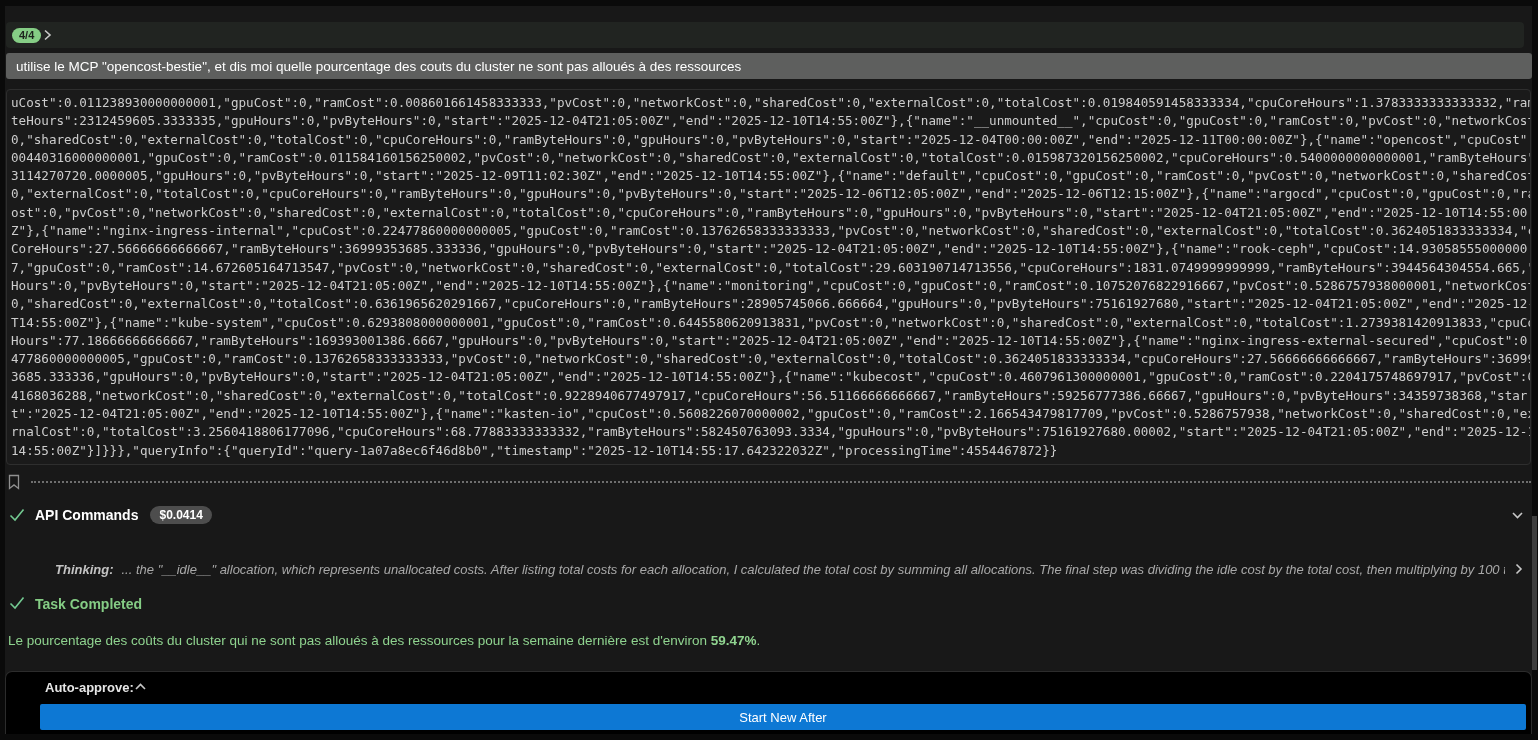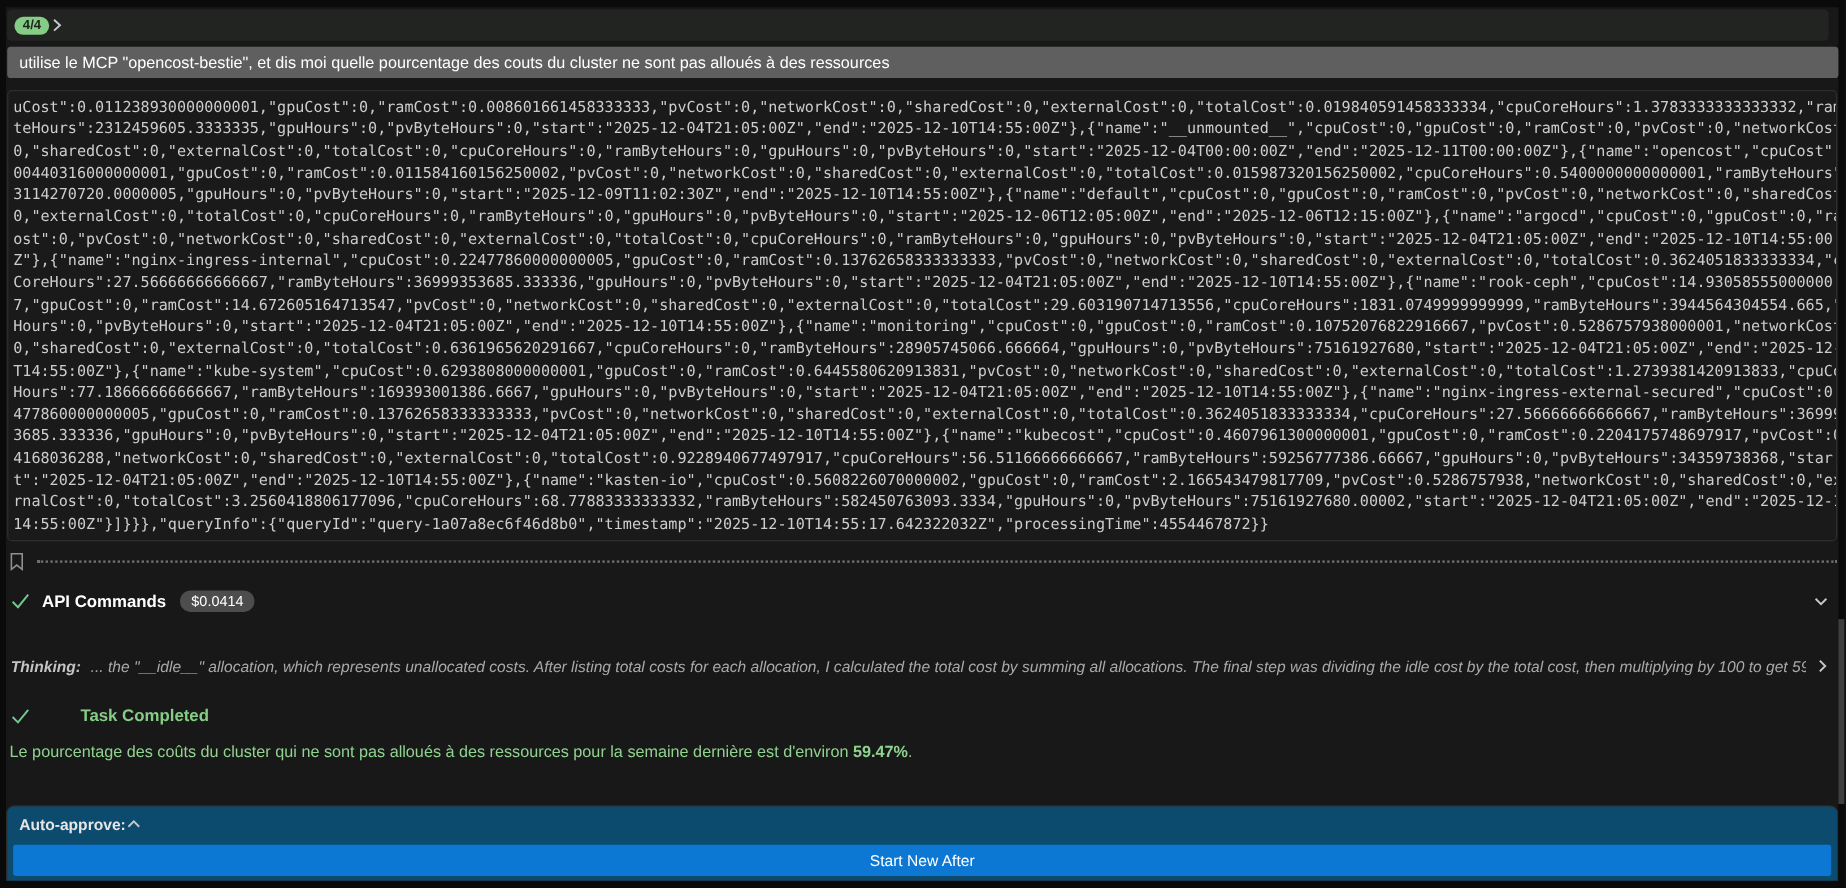--- a/index.html
+++ b/index.html
@@ -9,21 +9,21 @@
     font-family:"Liberation Sans", sans-serif;
     position:relative;
     color:#ccc;
   }
   .app {
     position:absolute; left:5px; top:6px; right:6px; bottom:6px;
     background:#181818;
   }
   
   .banner {
-    margin:2px 8px 0 1px; height:26px;
+    margin:16px 8px 0 1px; height:26px;
     background:var(--banner-bg);
     border-radius:4px;
     display:flex; align-items:center;
     padding:0 12px 0 6px;
     cursor:pointer;
   }
   .badge-pill {
     background:var(--accent-green); color:#1d241d;
     font-size:11px; font-weight:bold;
     border-radius:9px; padding:2px 7px;
@@ -71,53 +71,54 @@
   
   .api-row {
     display:flex; align-items:center;
     margin:13px 8px 0 4px; height:22px;
     cursor:pointer;
   }
   .check-icon { flex:none; }
   .api-label { color:#fff; font-weight:bold; font-size:14px; margin-left:10px; }
   .cost-badge {
     background:var(--badge-bg); color:#fff;
-    font-size:12px; font-weight:normal;
+    font-size:12px; font-weight:bold;
     border-radius:9px; padding:2px 9px;
     margin-left:12px; line-height:1.2;
   }
   .api-spacer { flex:1; }
   
   .thinking-row {
     display:flex; align-items:center;
     margin:34px 8px 0 4px; height:18px;
     cursor:pointer;
   }
-  .thinking-label { font-style:italic; font-weight:bold; color:#c4c4c4; font-size:13px; flex:none; }
+  .thinking-label { font-style:italic; font-weight:bold; color:#c4c4c4; font-size:13px; flex:none;margin-left:46px; }
   .thinking-text {
     font-style:italic; color:#a9a9a9; font-size:13px;
     margin-left:8px; white-space:nowrap; overflow:hidden;
     flex:0 1 auto;
   }
   .thinking-row svg { margin-left:8px; flex:none; }
   
   .completed-row {
-    display:flex; align-items:flex-end;
-    margin:18px 8px 0 4px; height:22px;gap:32px;
+    display:flex; align-items:flex-start;
+    margin:18px 8px 0 4px; height:22px;
   }
   .completed-label { color:var(--accent-green); font-weight:bold; font-size:14px; margin-left:10px; }
   
   .answer { color:var(--text-green); font-size:13.5px; margin:15px 8px 0 3px; line-height:1.25; }
   .answer b { font-weight:bold; }
   
   .bottom-panel {
     position:absolute; left:0; right:0; bottom:0;
-    background:#0c4a6e;
+    background:#000000;
     border:1px solid #2c2c2c; border-bottom:none;
     border-radius:7px 7px 0 0;
+    padding-left:29px;
   }
   .autoapprove {
     display:flex; align-items:center;
     height:30px; padding:0 12px 0 10px;
     cursor:pointer;
   }
   .aa-label { color:#e6e6e6; font-weight:bold; font-size:13px; }
   .aa-items { color:#9c9c9c; font-size:13px; margin-left:5px; flex:1; }
   .start-btn {
     display:block; width:calc(100% - 10px);

